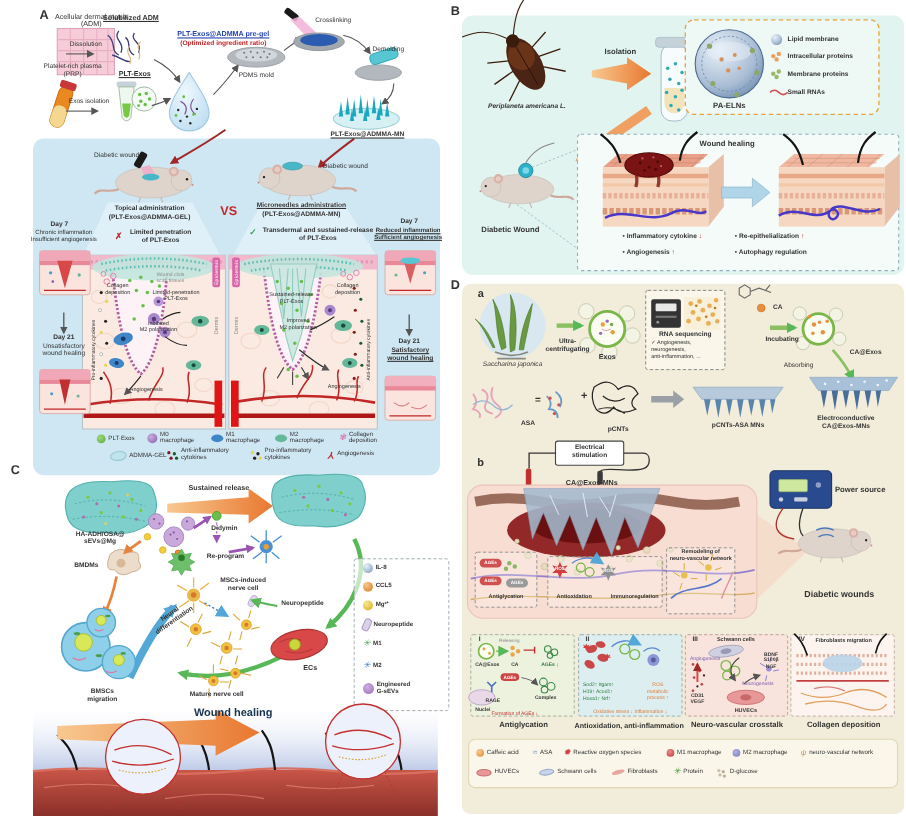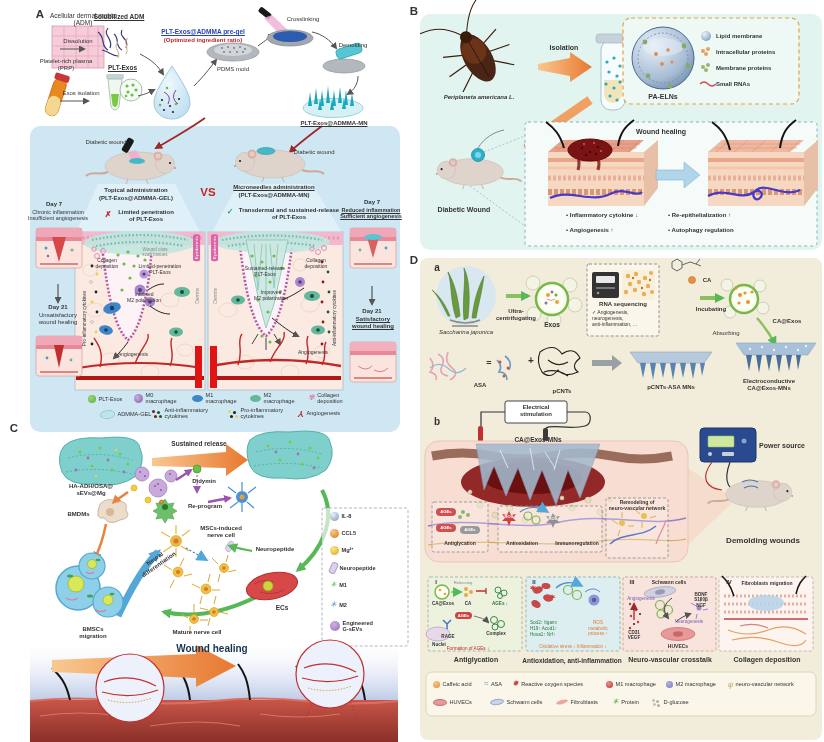--- a/index.html
+++ b/index.html
@@ -999,21 +999,21 @@
 <span class="L b f10" style="left:524px;top:355px;width:14px">+</span>
 <span class="L b f6" style="left:542px;top:388px;width:40px">pCNTs</span>
 <span class="L b f6" style="left:628px;top:384px;width:86px">pCNTs-ASA MNs</span>
 <span class="L b f6" style="left:724px;top:378px;width:90px">Electroconductive
 CA@Exos-MNs</span>
 <span class="L f10 b" style="left:430px;top:416px;width:14px">b</span>
 <span class="L b f6" style="left:507px;top:404px;width:58px">Electrical
 stimulation</span>
 <span class="L b f65 dk" style="left:504px;top:436px;width:68px">CA@Exos-MNs</span>
 <span class="L b f7" style="left:750px;top:442px;width:64px">Power source</span>
-<span class="L b f8" style="left:718px;top:536px;width:90px">Demolding wounds</span>
+<span class="L b f8" style="left:718px;top:536px;width:90px">Diabetic wounds</span>
 <span class="L wh b f4" style="left:437px;top:510px;width:18px">AGEs</span>
 <span class="L wh b f4" style="left:437px;top:526px;width:18px">AGEs</span>
 <span class="L wh b f4" style="left:461px;top:528px;width:18px">AGEs</span>
 <span class="L b f5" style="left:434px;top:541px;width:52px">Antiglycation</span>
 <span class="L wh b f4" style="left:501px;top:515px;width:16px">ROS</span>
 <span class="L wh b f4" style="left:545px;top:517px;width:16px">ROS</span>
 <span class="L b f5" style="left:496px;top:541px;width:52px">Antioxidation</span>
 <span class="L b f5" style="left:548px;top:541px;width:58px">Immunoregulation</span>
 <span class="L b f5" style="left:604px;top:500px;width:66px">Remodeling of
 neuro-vascular network</span>

